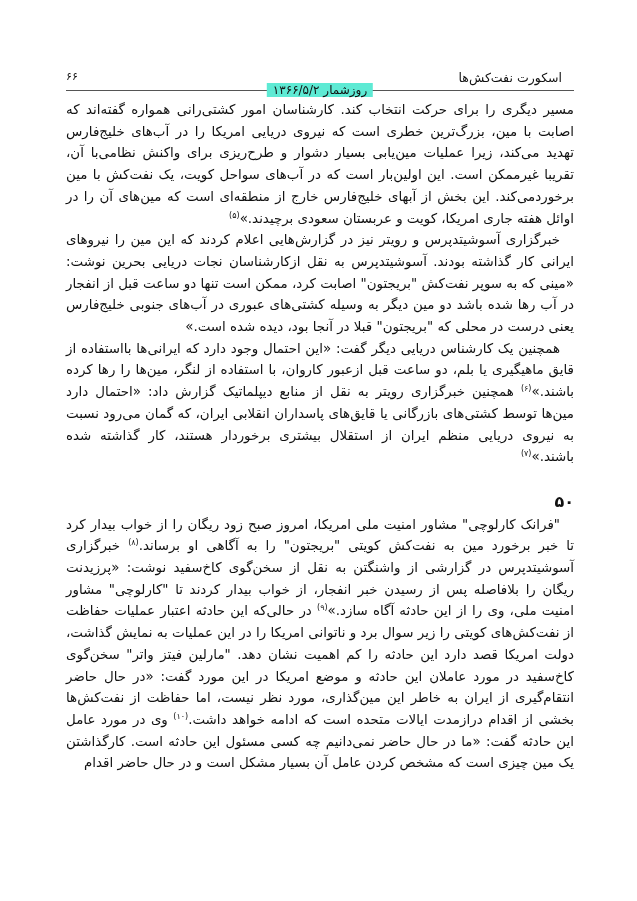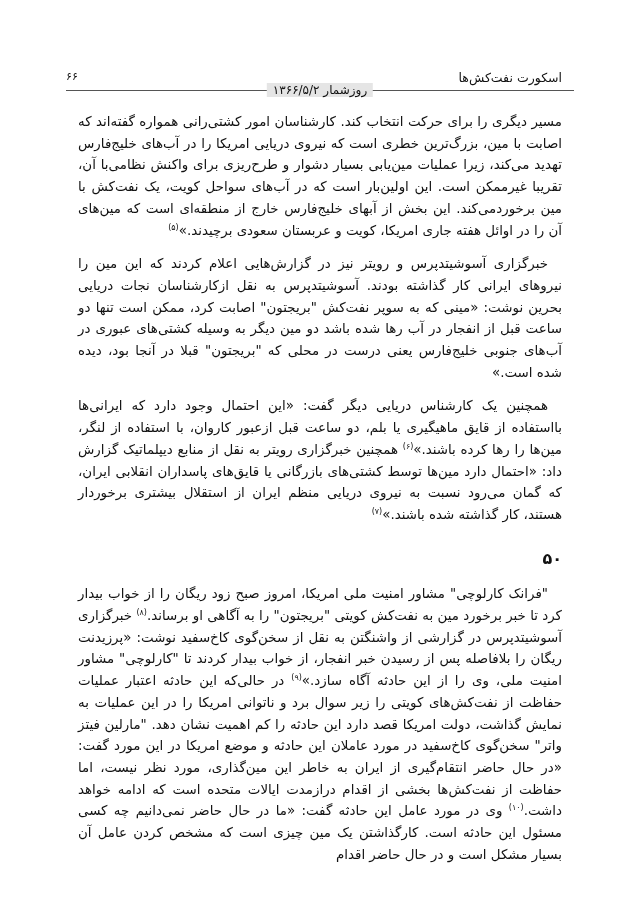--- a/index.html
+++ b/index.html
@@ -4,24 +4,24 @@
 <style>
   html, body { margin:0; padding:0; background:#ffffff; }
   body { width:637px; height:901px; position:relative; overflow:hidden;
          font-family:"DejaVu Sans", sans-serif; color:#111; }
   .page { position:absolute; left:66px; top:0; width:508px; height:901px; }
   .header { position:absolute; top:70px; left:0; width:508px; height:26px; direction:rtl; }
   .h-title { position:absolute; right:12px; top:0; font-size:12.5px; }
   .h-pagenum { position:absolute; left:0; top:0; font-size:11px; }
   .h-rule { position:absolute; left:0; right:0; top:20px; border-top:1px solid #555; }
   .h-center { position:absolute; left:50%; top:13px; transform:translateX(-50%);
-              background:#e5e5e5; padding:0 6px; font-size:12px; white-space:nowrap; }
+              background:#5eead4; padding:0 6px; font-size:12px; white-space:nowrap; }
   .body-text { position:absolute; top:99px; left:0; width:508px; direction:rtl;
                text-align:justify; font-size:13.4px; line-height:21.7px; }
-  .body-text p { margin:12px; text-align-last:right; }
+  .body-text p { margin:0; text-align-last:right; }
   .body-text p.indent { text-indent:14px; }
   .body-text p.last-gap { margin-bottom:21.7px; }
   .section-num { font-size:16px; font-weight:bold; margin:0; line-height:24px; text-align:right; }
   sup { font-size:8px; vertical-align:super; line-height:0; }
 </style>
 </head>
 <body>
 
 <div class="page">
   <div class="header">

